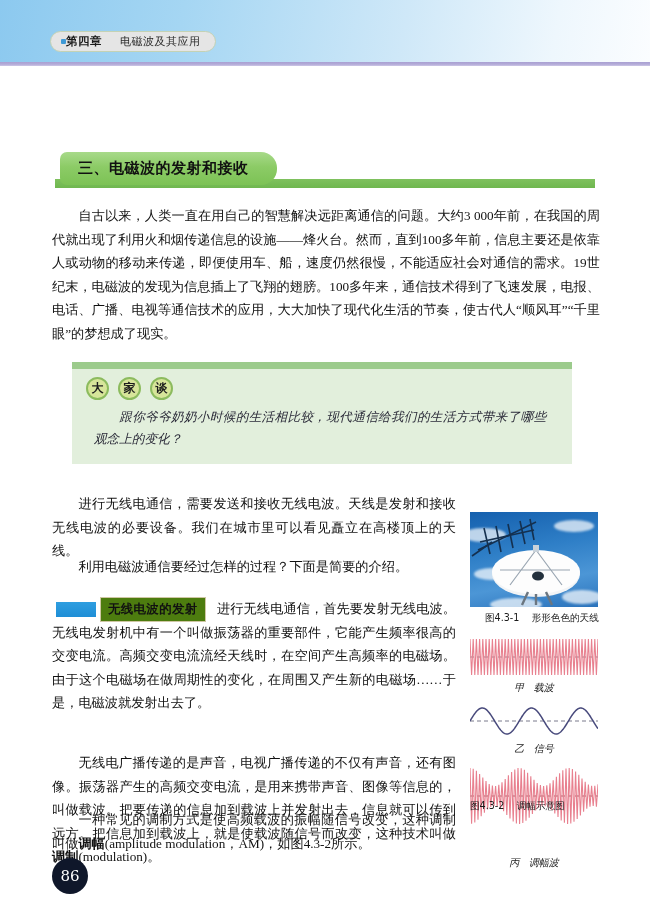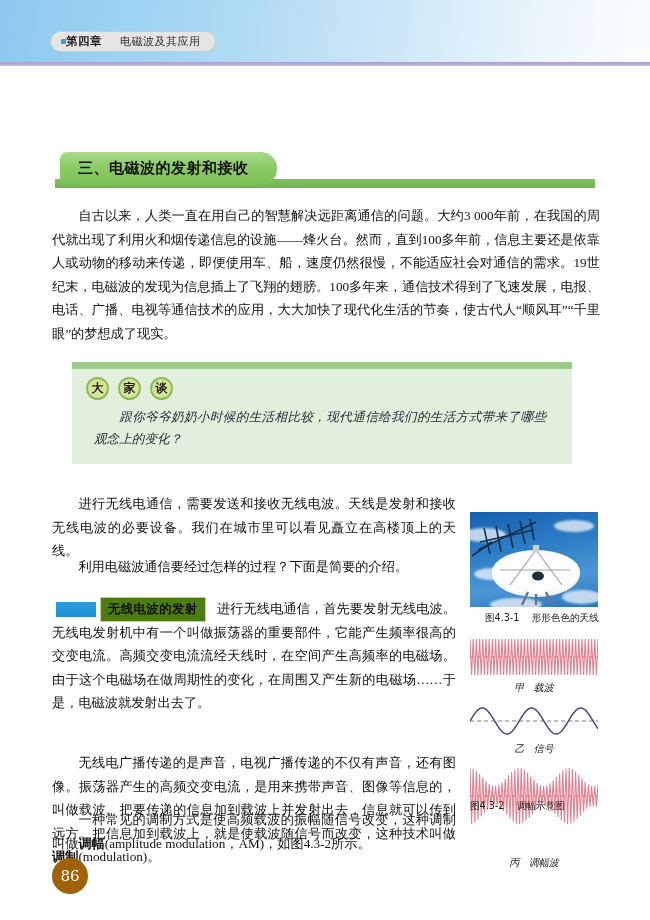--- a/index.html
+++ b/index.html
@@ -213,21 +213,21 @@
     text-align: center;
     font-style: italic;
   }
 
   
   .page-num {
     position: absolute;
     left: 52px; top: 858px;
     width: 36px; height: 36px;
     border-radius: 50%;
-    background: #a16207;
+    background: #0f172a;
     display: flex;
     align-items: center;
     justify-content: center;
     font-family: "DejaVu Serif", "Liberation Serif", serif;
     font-size: 15px;
     color: #ffffff;
   }
   b.inline { font-weight: bold; }
   .mono-en { font-family: "Liberation Serif","DejaVu Serif",serif; }
 </style>

